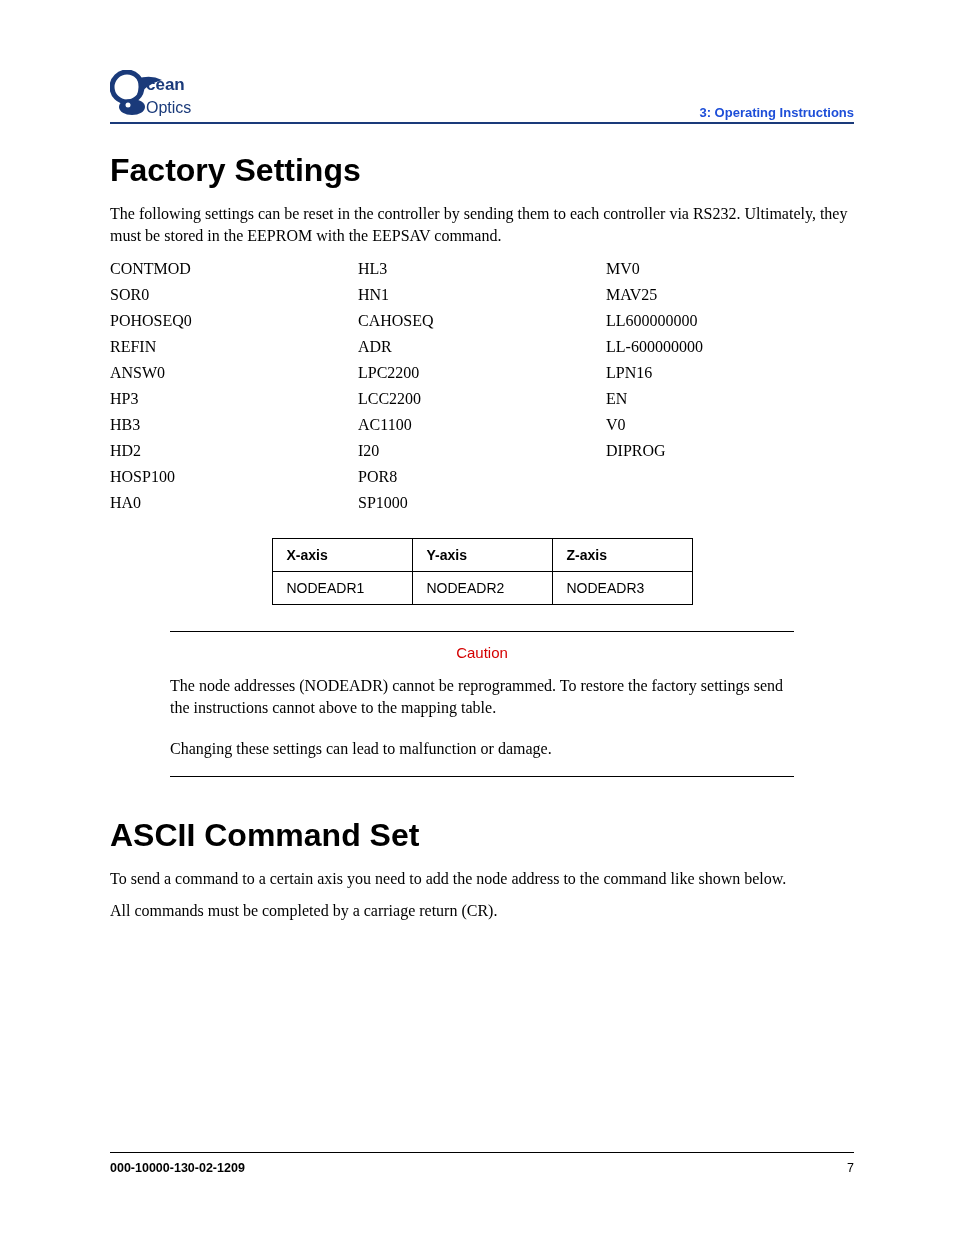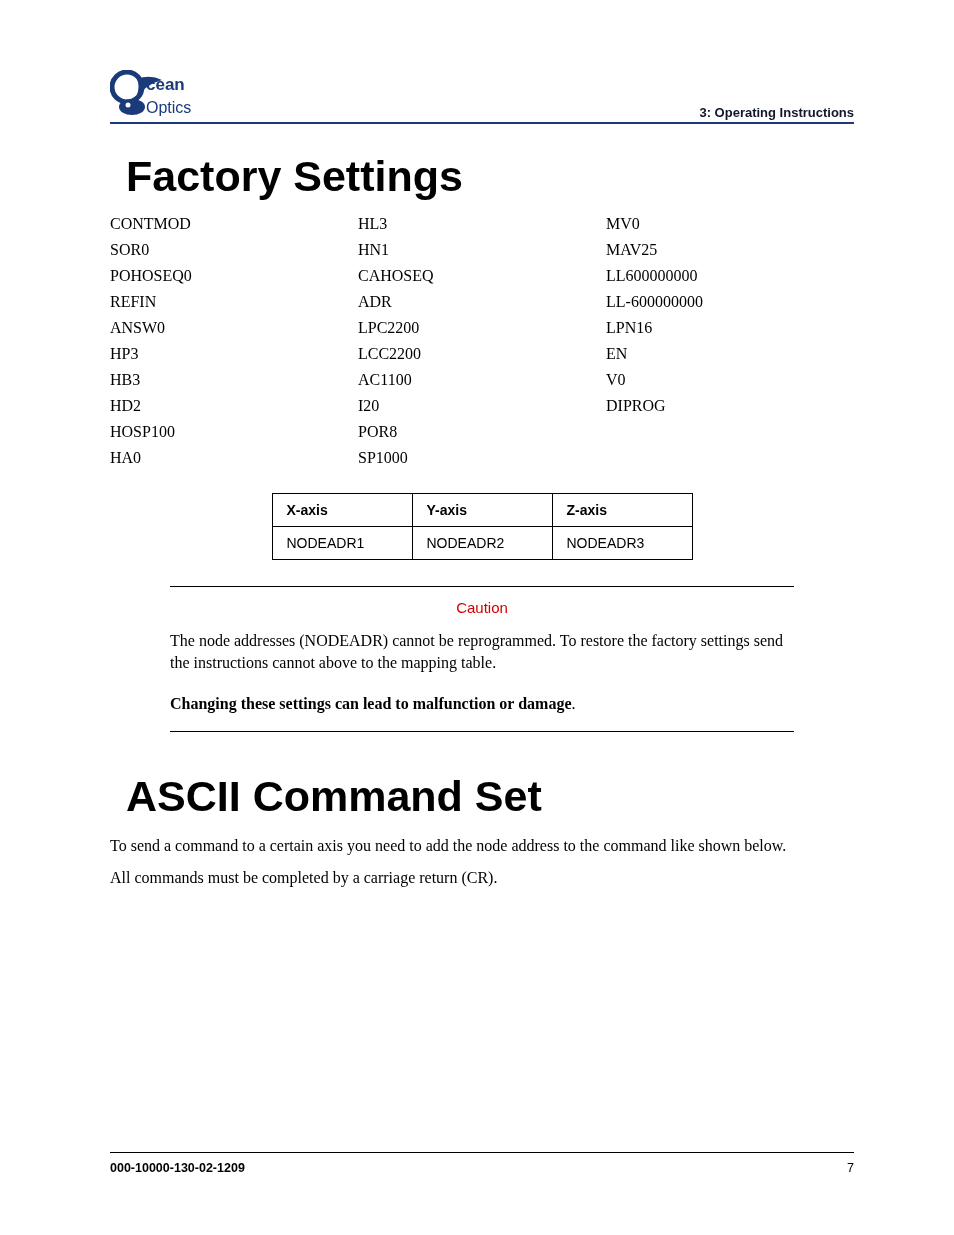--- a/index.html
+++ b/index.html
@@ -22,28 +22,28 @@
     margin-bottom: 28px;
   }
   .logo {
     width: 110px;
     height: 48px;
   }
   .header-label {
     font-family: Arial, Helvetica, sans-serif;
     font-weight: bold;
     font-size: 13px;
-    color: #0f172a;
+    color: #1d4ed8;
     padding-bottom: 2px;
   }
   h1 {
     font-family: Arial, Helvetica, sans-serif;
     font-weight: bold;
-    font-size: 43px;
-    margin: 18px 0 14px 16px;
+    font-size: 32px;
+    margin: 18px 0 14px 0;
   }
   p.body {
     font-size: 16px;
     line-height: 1.4;
     margin-bottom: 10px;
   }
   .settings-cols {
     display: flex;
     margin-top: 12px;
     margin-bottom: 26px;
@@ -90,21 +90,21 @@
     font-size: 15px;
     margin-bottom: 14px;
   }
   .caution-text {
     font-size: 16px;
     line-height: 1.4;
     margin-bottom: 20px;
   }
   .caution-warn {
     font-size: 16px;
-    font-weight: bold;
+    font-weight: normal;
   }
   .footer {
     position: absolute;
     left: 110px;
     right: 100px;
     bottom: 60px;
     border-top: 1.5px solid #000;
     padding-top: 8px;
     display: flex;
     justify-content: space-between;
@@ -125,20 +125,21 @@
         <text x="72" y="40" font-family="Arial" font-weight="bold" font-size="34" fill="#1a3a7a">cean</text>
         <ellipse cx="44" cy="74" rx="26" ry="16" fill="#1a3a7a"></ellipse>
         <circle cx="36" cy="70" r="5" fill="#fff"></circle>
         <text x="72" y="86" font-family="Arial" font-size="32" fill="#1a3a7a">Optics</text>
       </svg>
     </div>
     <div class="header-label">3: Operating Instructions</div>
   </div>
 
   <h1>Factory Settings</h1>
+  <p class="body">The following settings can be reset in the controller by sending them to each controller via RS232. Ultimately, they must be stored in the EEPROM with the EEPSAV command.</p>
 
   <div class="settings-cols">
     <div class="settings-col">
       <span>CONTMOD</span>
       <span>SOR0</span>
       <span>POHOSEQ0</span>
       <span>REFIN</span>
       <span>ANSW0</span>
       <span>HP3</span>
       <span>HB3</span>

